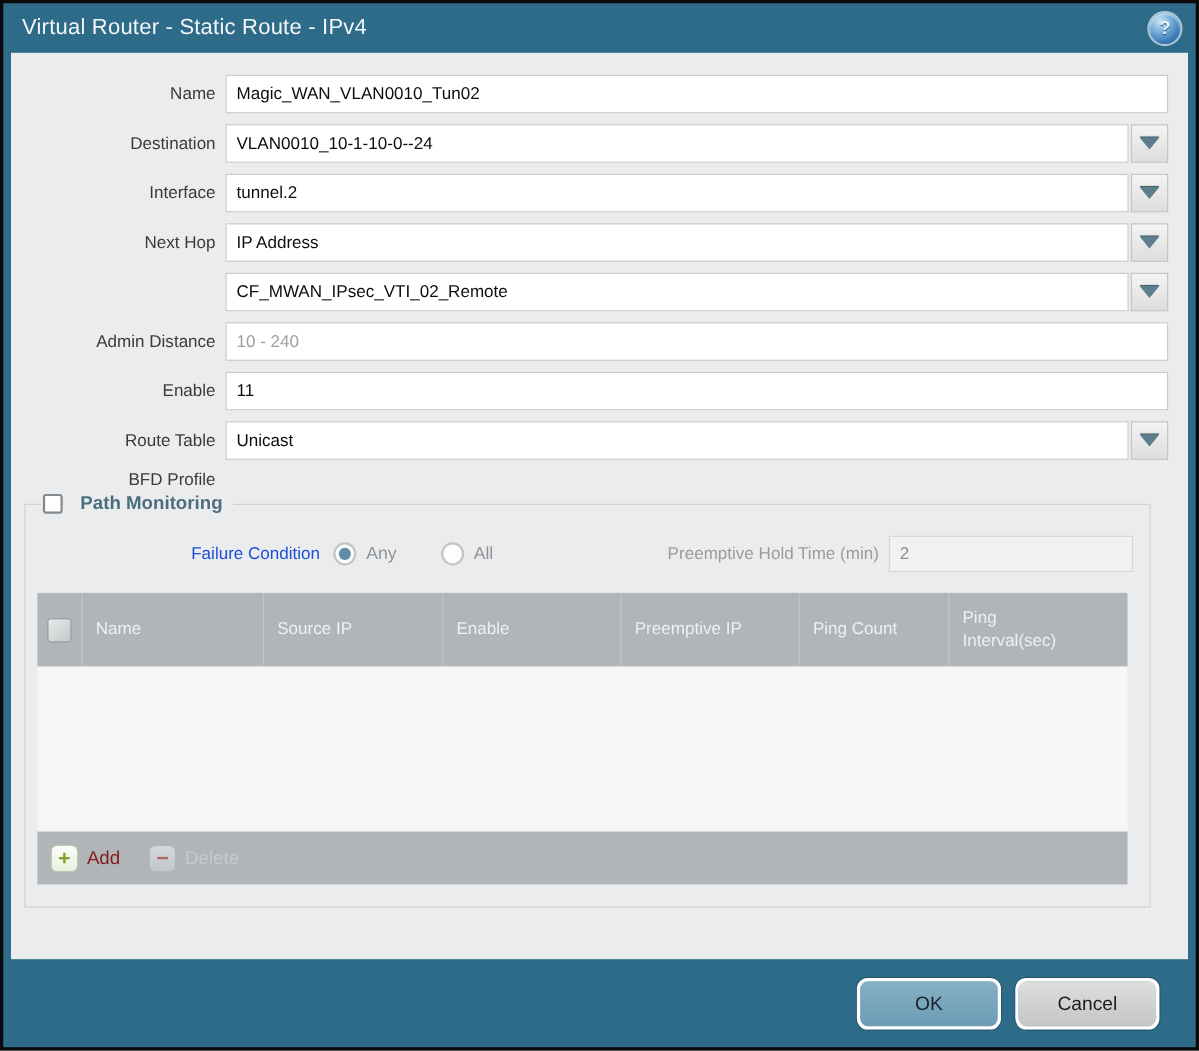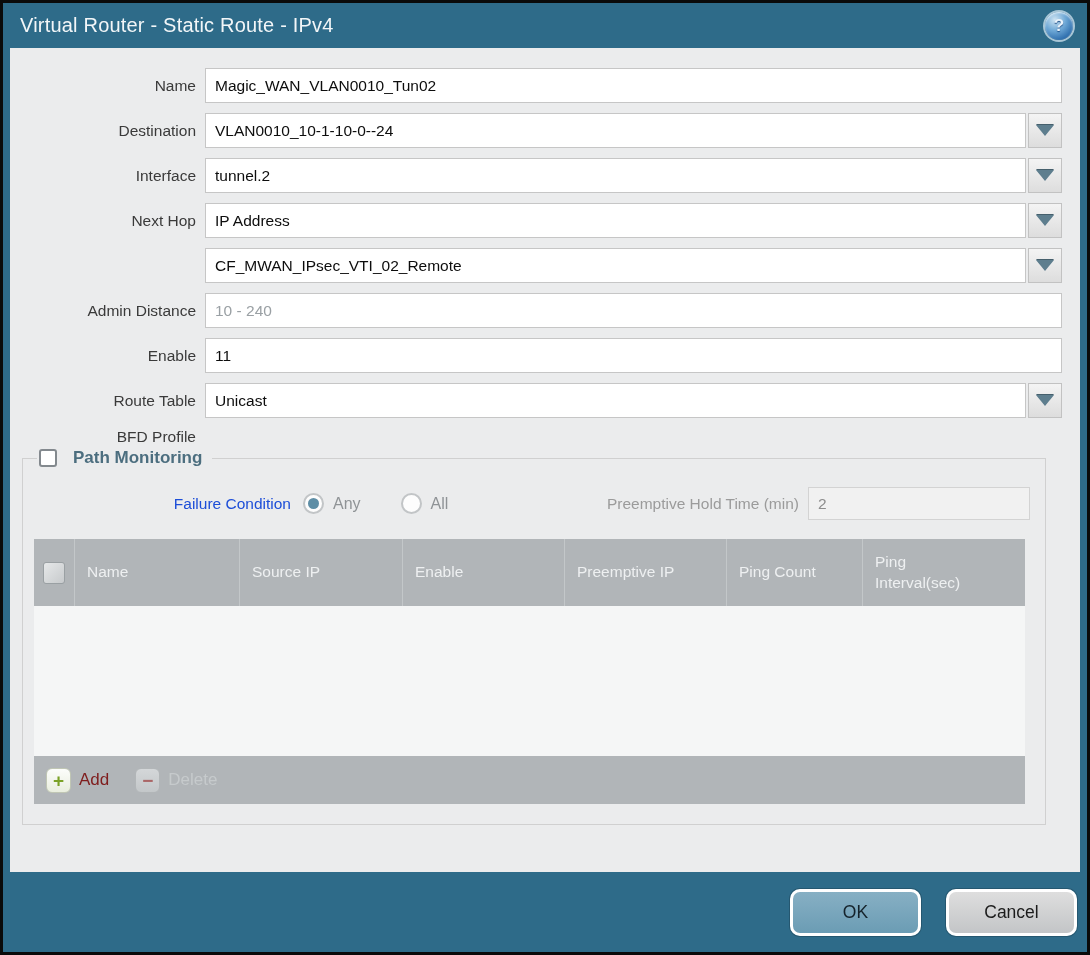--- a/index.html
+++ b/index.html
@@ -68,25 +68,25 @@
   .tool-icon { width: 25px; height: 25px; border-radius: 6px; display: flex; align-items: center; justify-content: center;
                font-weight: bold; font-size: 19px; line-height: 1; }
   .add-icon { background: linear-gradient(#fcfdfb, #e9eede); border: 1px solid #c0c6b4; color: #7ba227; }
   .del-icon { background: linear-gradient(#d4d7d9, #c3c7c9); border: 1px solid #b2b6b8; color: #a66; }
   .tool-label { font-size: 17px; }
   .add-label { color: #7f1d1d; }
   .del-label { color: #c6cacc; }
 
   
   .bottombar { height: 80px; flex: none; display: flex; align-items: center; justify-content: flex-end;
-               gap: 13px; padding-right: 10px; }
+               gap: 13px; padding-right: 33px; }
   .btn { width: 131px; height: 47px; border-radius: 10px; border: 3px solid #fff; font-family: "Liberation Sans", sans-serif;
          font-size: 17.5px; color: #15232b; cursor: pointer; box-shadow: 0 0 0 1px rgba(0,0,0,.18); }
   .btn.ok { background: linear-gradient(#87b0c4, #6b9cb4); }
-  .btn.cancel { background: linear-gradient(#dedede, #c3c5c7); color: #1c1c1c; margin-left: 12px; }
+  .btn.cancel { background: linear-gradient(#dedede, #c3c5c7); color: #1c1c1c; }
 </style>
 </head>
 <body>
 
 <div class="screen">
   <div class="frame">
 
     <div class="titlebar">
       <div class="title">Virtual Router - Static Route - IPv4</div>
       <div class="help">

